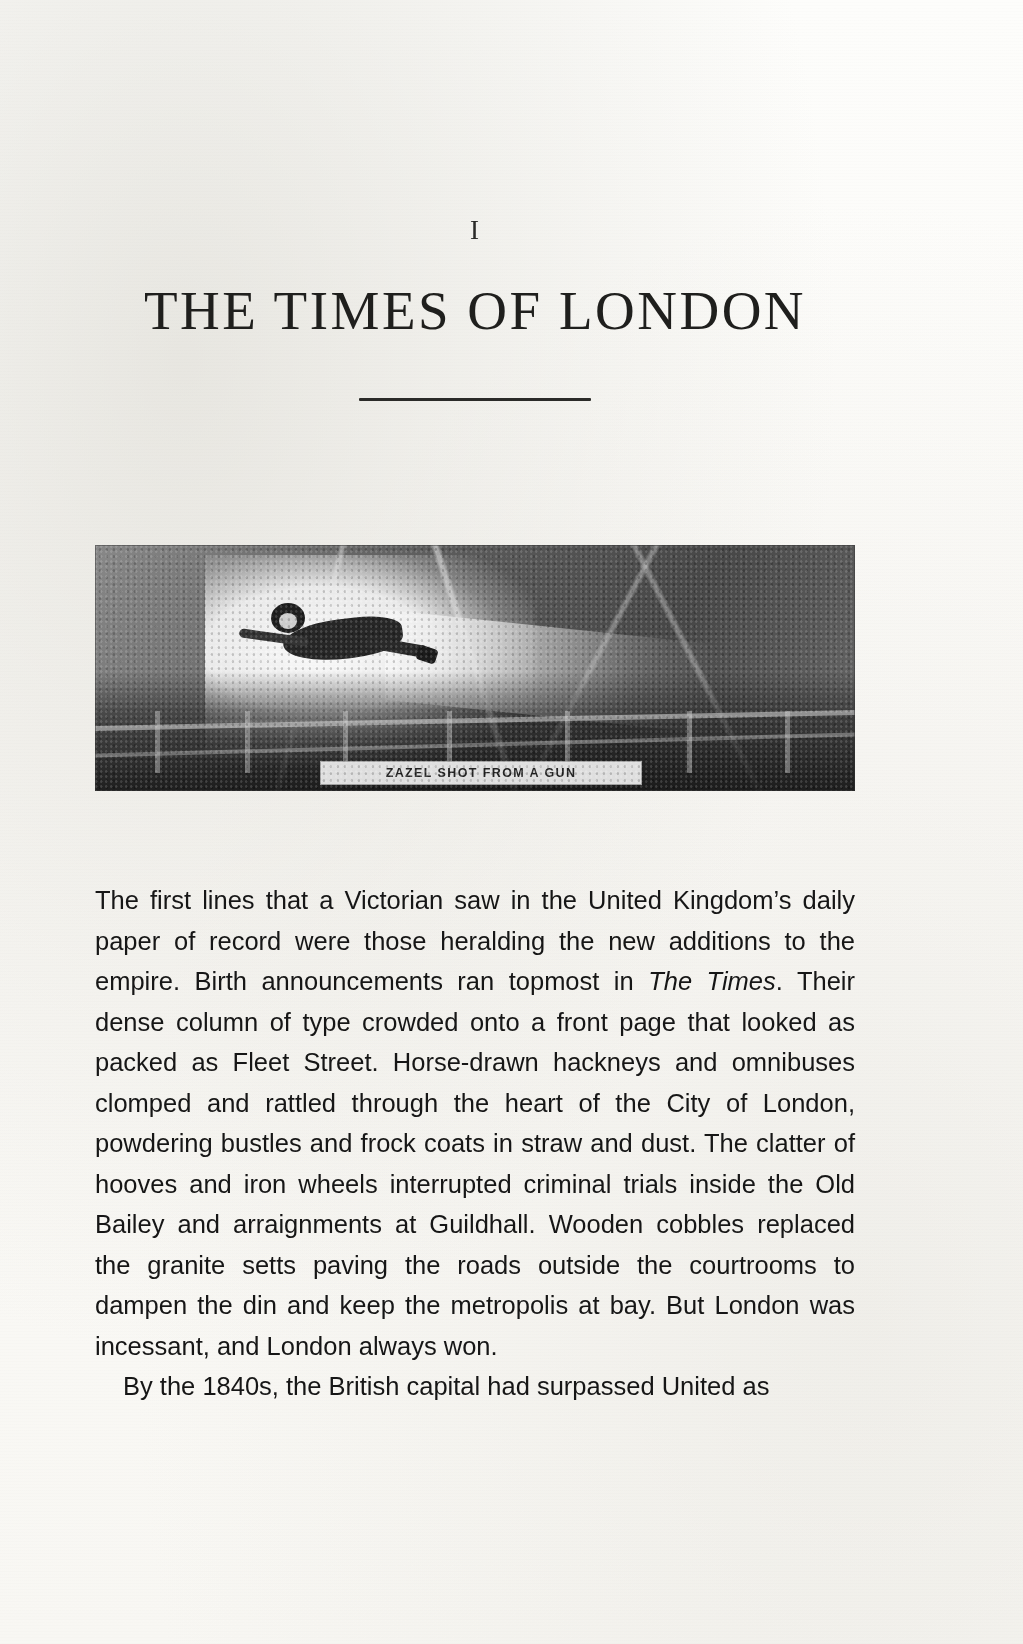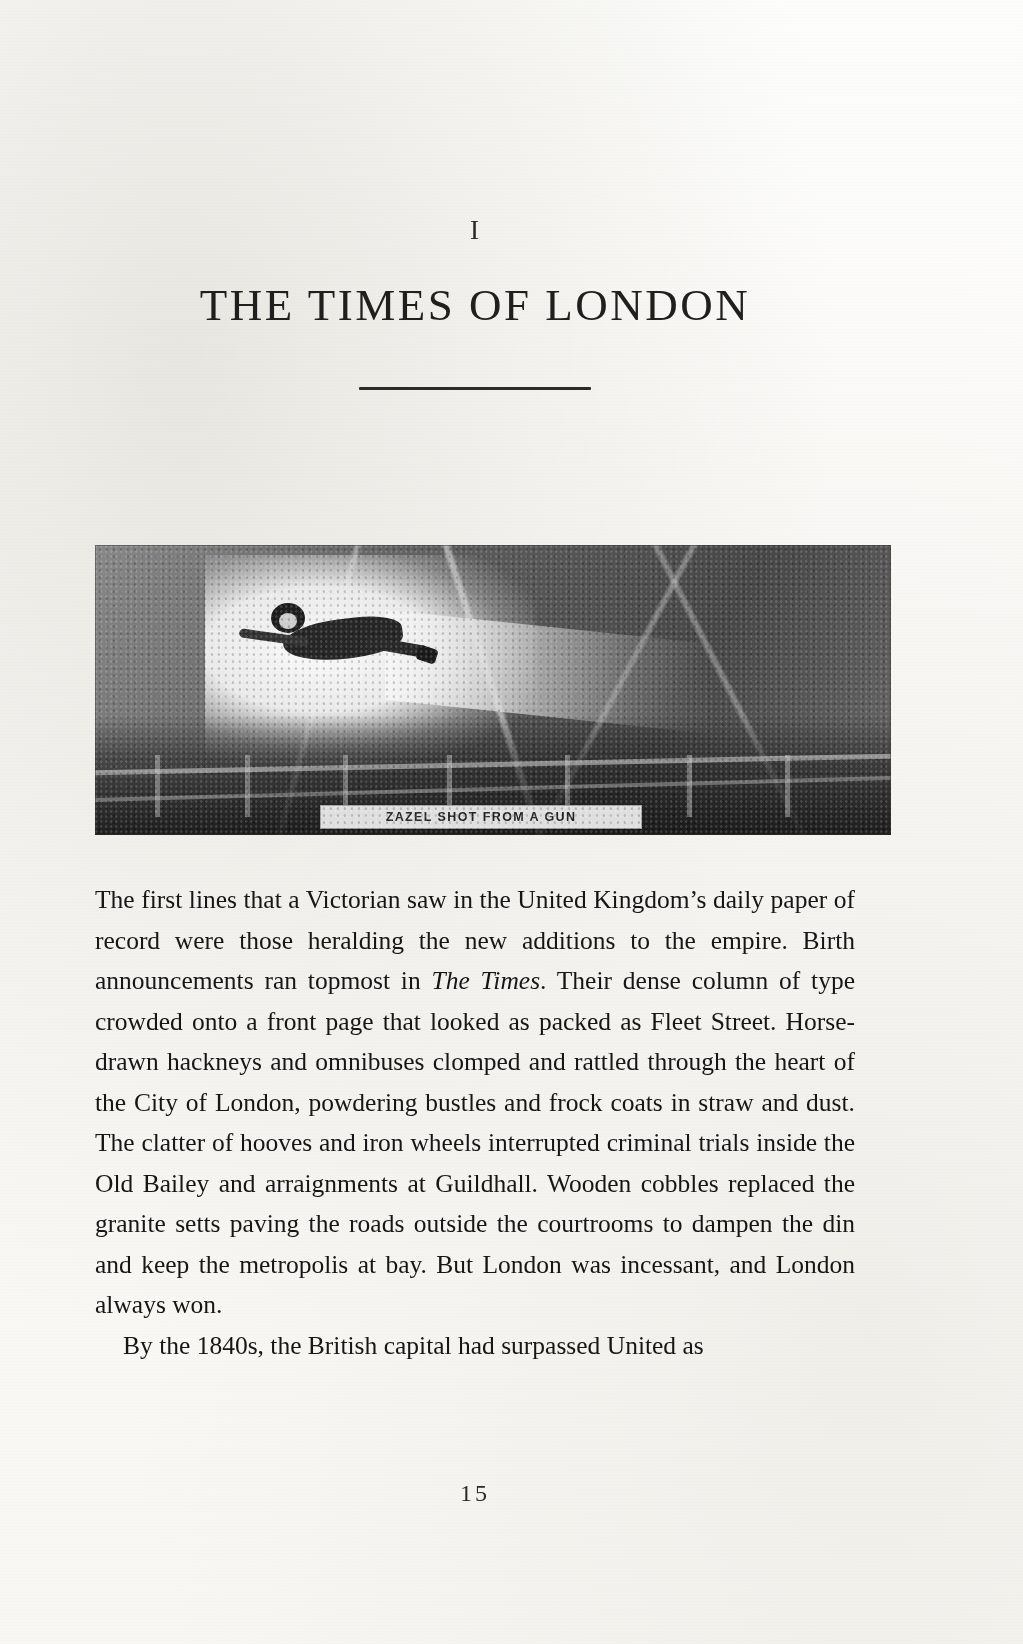--- a/index.html
+++ b/index.html
@@ -48,21 +48,21 @@
     margin-top: 215px;
     font-size: 27px;
     letter-spacing: 1px;
     color: #2a2a28;
     font-family: "Liberation Serif", serif;
   }
 
   .chapter-title {
     text-align: center;
     margin-top: 33px;
-    font-size: 45px;
+    font-size: 55px;
     letter-spacing: 2.5px;
     color: #1f1f1d;
     font-weight: normal;
     font-family: "Liberation Serif", serif;
     white-space: nowrap;
   }
 
   .rule {
     width: 232px;
     height: 3px;
@@ -70,25 +70,24 @@
     margin: 56px auto 0 auto;
     border-radius: 1px;
   }
 
   
   .figure {
     position: absolute;
     left: 0px;
     top: 545px;
     width: 760px;
-    height: 290px;
+    height: 246px;
     overflow: hidden;
     background: #6f6d68;
     filter: grayscale(100%) contrast(108%);
-    padding-left: 36px;
   }
   .fig-sky {
     position: absolute;
     inset: 0;
     background:
       linear-gradient(120deg, #8a8782 0%, #615f5a 38%, #4d4b47 70%, #6d6b66 100%);
   }
   
   .fig-grain {
     position: absolute;
@@ -247,21 +246,21 @@
   
   .body-text {
     position: absolute;
     left: 0;
     top: 880px;
     width: 760px;
     font-size: 25.5px;
     line-height: 40.5px;
     text-align: justify;
     color: #161616;
-    font-family: Liberation Serif, serif;
+    font-family: Liberation Sans, sans-serif;
   }
   .body-text p { margin: 0; }
   .body-text p.indent { text-indent: 28px; }
   .body-text em { font-style: italic; }
 
   .folio {
     position: absolute;
     left: 0;
     width: 760px;
     top: 1480px;
@@ -314,16 +313,15 @@
       </div>
       <div class="fig-grain"></div>
       <div class="fig-border"></div>
     </div>
 
     <div class="body-text">
       <p><span>The first lines that a Victorian saw in the United Kingdom’s daily paper of record were those heralding the new additions to the empire. Birth announcements ran topmost in </span><em>The Times</em><span>. Their dense column of type crowded onto a front page that looked as packed as Fleet Street. Horse-drawn hackneys and omnibuses clomped and rattled through the heart of the City of London, powdering bustles and frock coats in straw and dust. The clatter of hooves and iron wheels interrupted criminal trials inside the Old Bailey and arraignments at Guildhall. Wooden cobbles replaced the granite setts paving the roads outside the courtrooms to dampen the din and keep the metropolis at bay. But London was incessant, and London always won.</span></p>
       <p class="indent">By the 1840s, the British capital had surpassed United as</p>
     </div>
 
-    <div class="folio">15</div>
 
   </div>
 </div>
 
 </body></html>

